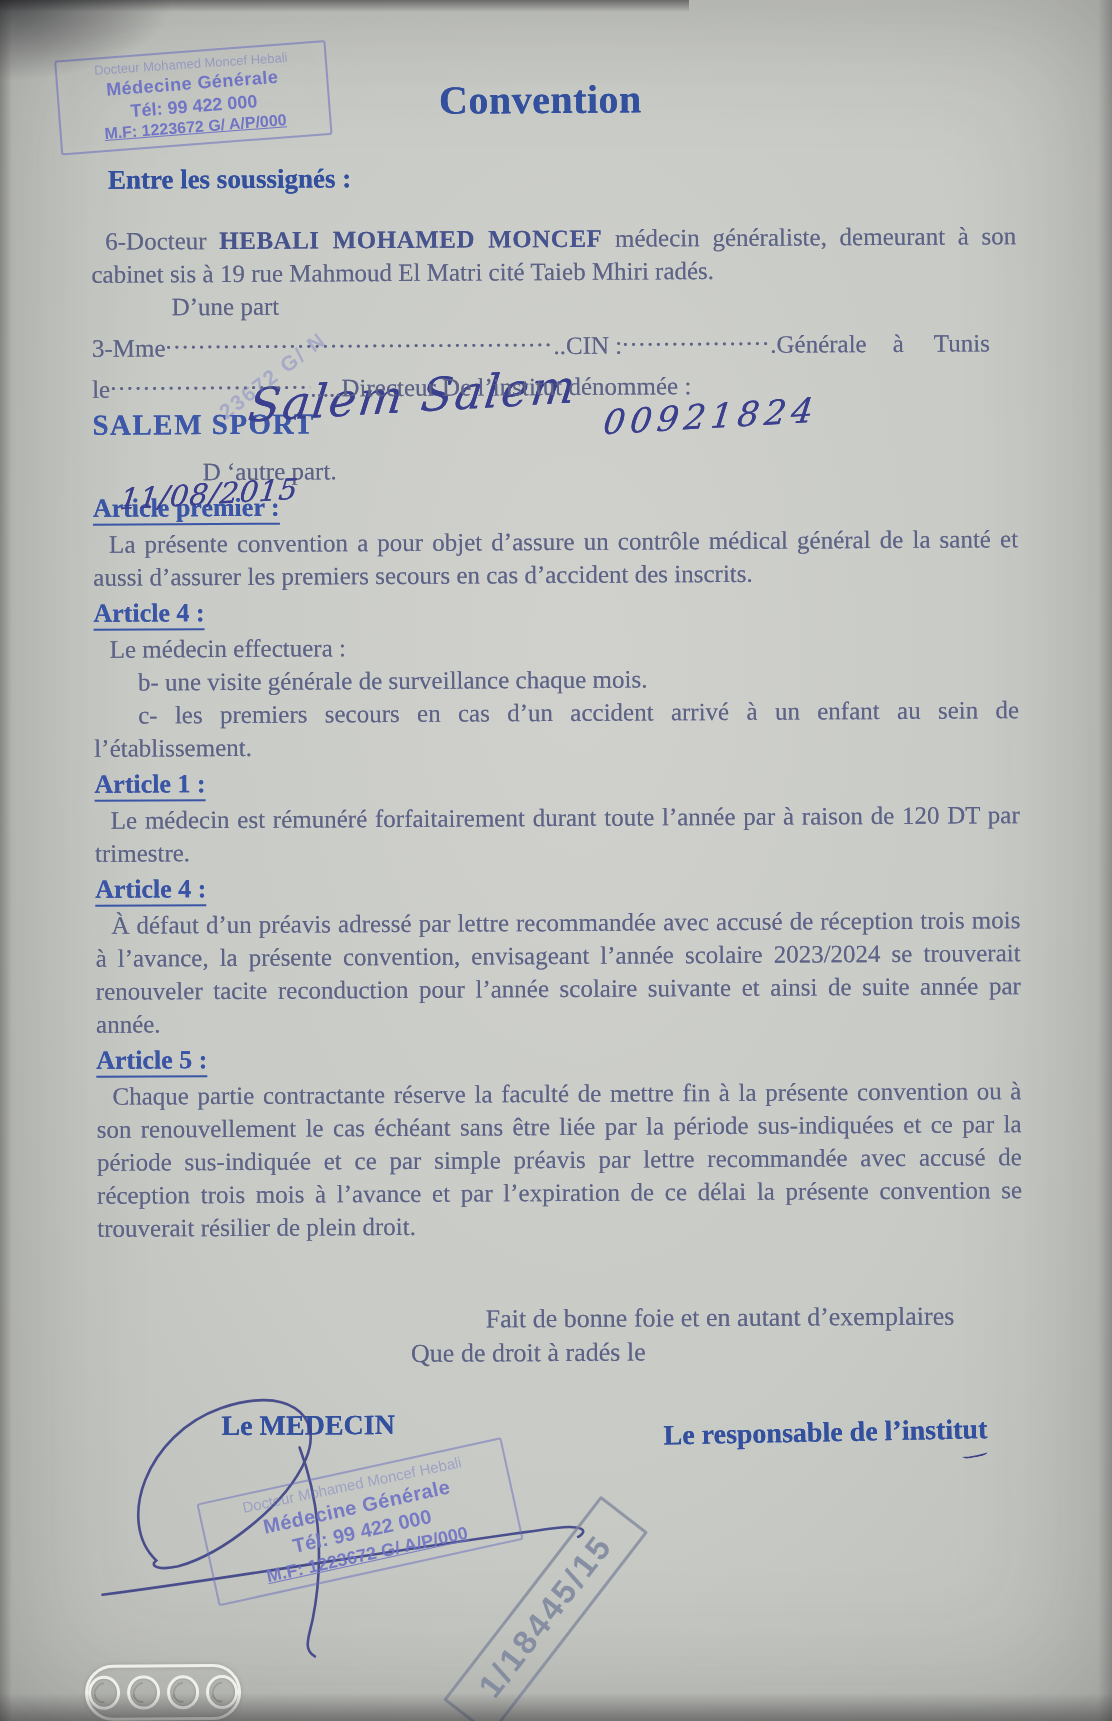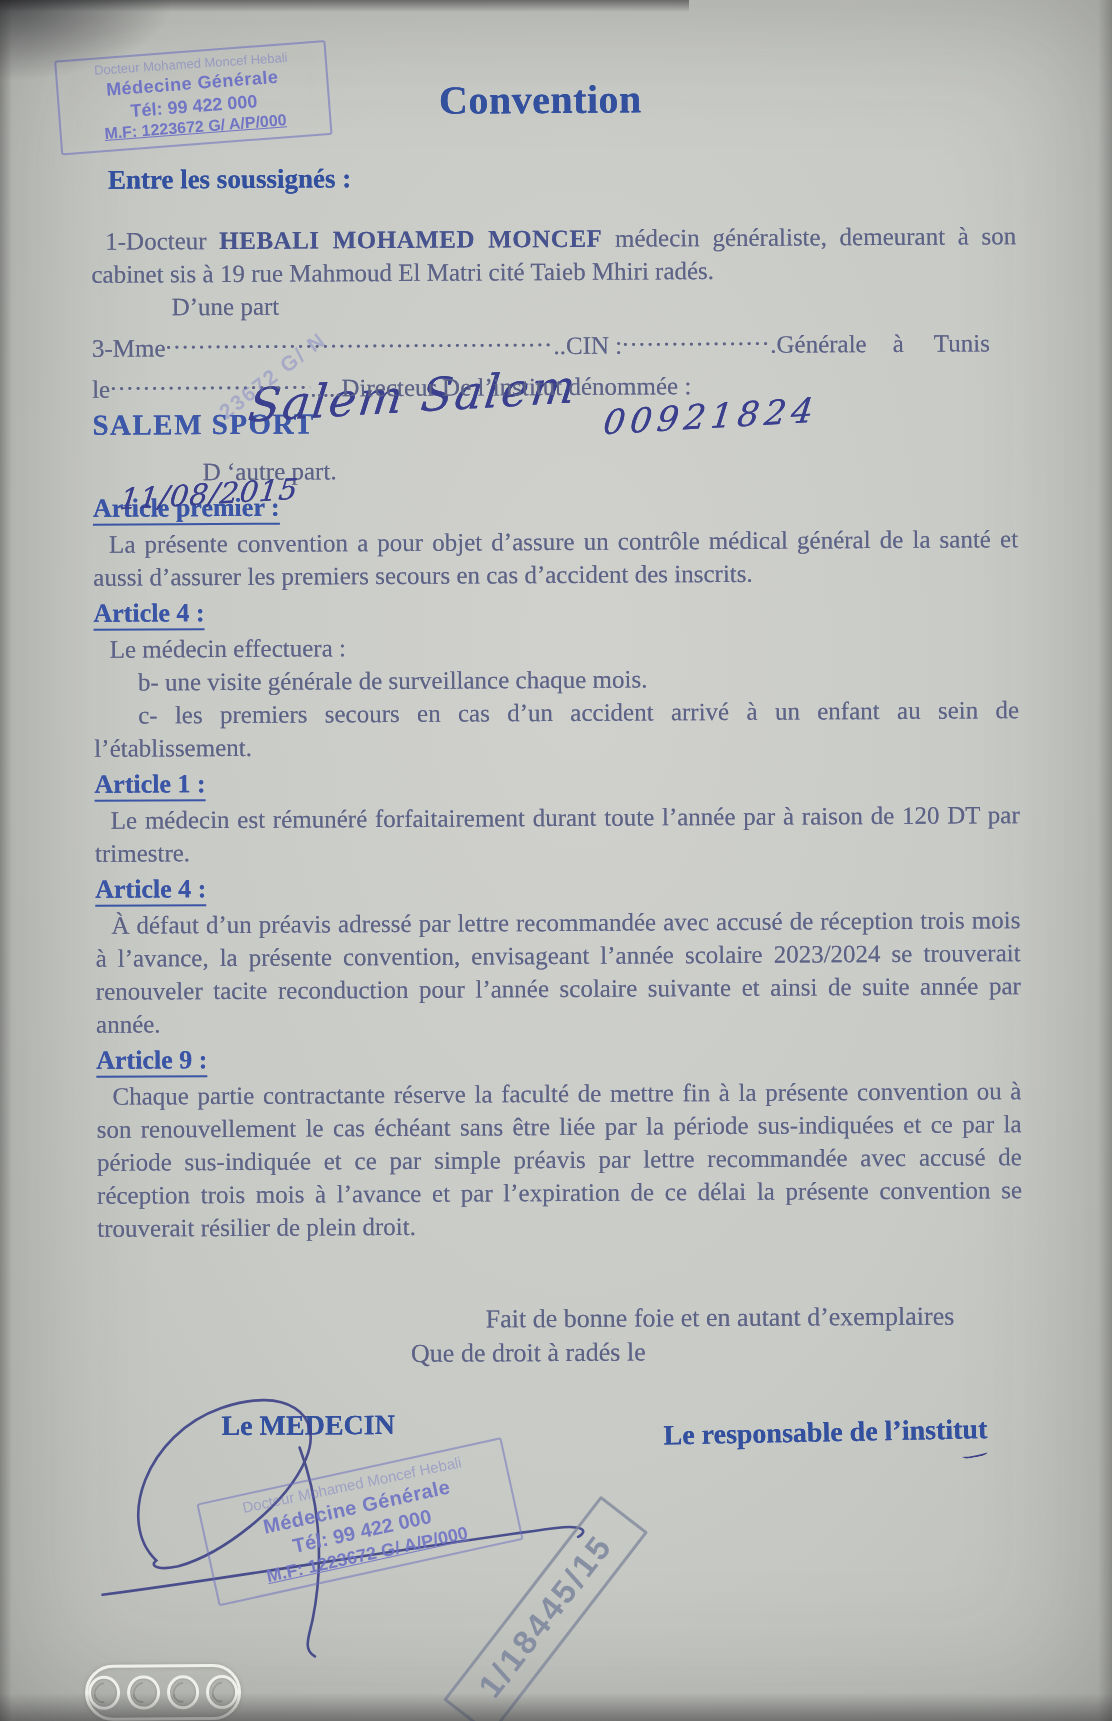--- a/index.html
+++ b/index.html
@@ -148,21 +148,21 @@
       <div class="s-name">Docteur Mohamed Moncef Hebali</div>
       <div class="s-spec">Médecine Générale</div>
       <div class="s-tel">Tél: 99 422 000</div>
       <div class="s-mf">M.F: 1223672 G/ A/P/000</div>
     </div>
 
     <div class="title">Convention</div>
     <div class="intro">Entre les soussignés :</div>
 
     <div class="doc-body">
-      <p class="p-first"><span>1-Docteur </span><b class="strong-name">HEBALI MOHAMED MONCEF</b><span> médecin généraliste, demeurant à son cabinet sis à 19 rue Mahmoud El Matri cité Taieb Mhiri radés.</span></p>
+      <p class="p-first"><span>6-Docteur </span><b class="strong-name">HEBALI MOHAMED MONCEF</b><span> médecin généraliste, demeurant à son cabinet sis à 19 rue Mahmoud El Matri cité Taieb Mhiri radés.</span></p>
 
       <div class="d-une-part">D’une part</div>
 
       <div class="hw-line">
         <span class="sp">3-Mme</span><span class="dots dots-1">......................................................</span><span class="sp">..CIN :</span><span class="dots dots-2">......................</span><span class="sp">.Générale</span><span class="sp" style="margin-left:26px;">à</span><span class="sp" style="margin-left:30px;">Tunis</span>
         <span class="hw hw-name">Salem Salem</span>
         <span class="hw hw-cin">00921824</span>
       </div>
 
       <div class="hw-line">
@@ -186,21 +186,21 @@
           </div>
           <div>
             <div class="art-head"><span>Article 1 :</span></div>
             <p class="para first">Le médecin est rémunéré forfaitairement durant toute l’année par à raison de 120 DT par trimestre.</p>
           </div>
           <div>
             <div class="art-head"><span>Article 4 :</span></div>
             <p class="para first">À défaut d’un préavis adressé par lettre recommandée avec accusé de réception trois mois à l’avance, la présente convention, envisageant l’année scolaire 2023/2024 se trouverait renouveler tacite reconduction pour l’année scolaire suivante et ainsi de suite année par année.</p>
           </div>
           <div>
-            <div class="art-head"><span>Article 9 :</span></div>
+            <div class="art-head"><span>Article 5 :</span></div>
             <p class="para first">Chaque partie contractante réserve la faculté de mettre fin à la présente convention ou à son renouvellement le cas échéant sans être liée par la période sus-indiquées et ce par la période sus-indiquée et ce par simple préavis par lettre recommandée avec accusé de réception trois mois à l’avance et par l’expiration de ce délai la présente convention se trouverait résilier de plein droit.</p>
           </div>
         </div>
     </div>
 
     <div class="ghost-stamp">23672 G/ N</div>
 
     <div class="closing-1">Fait de bonne foie et en autant d’exemplaires</div>
     <div class="closing-2">Que de droit à radés le</div>
 

